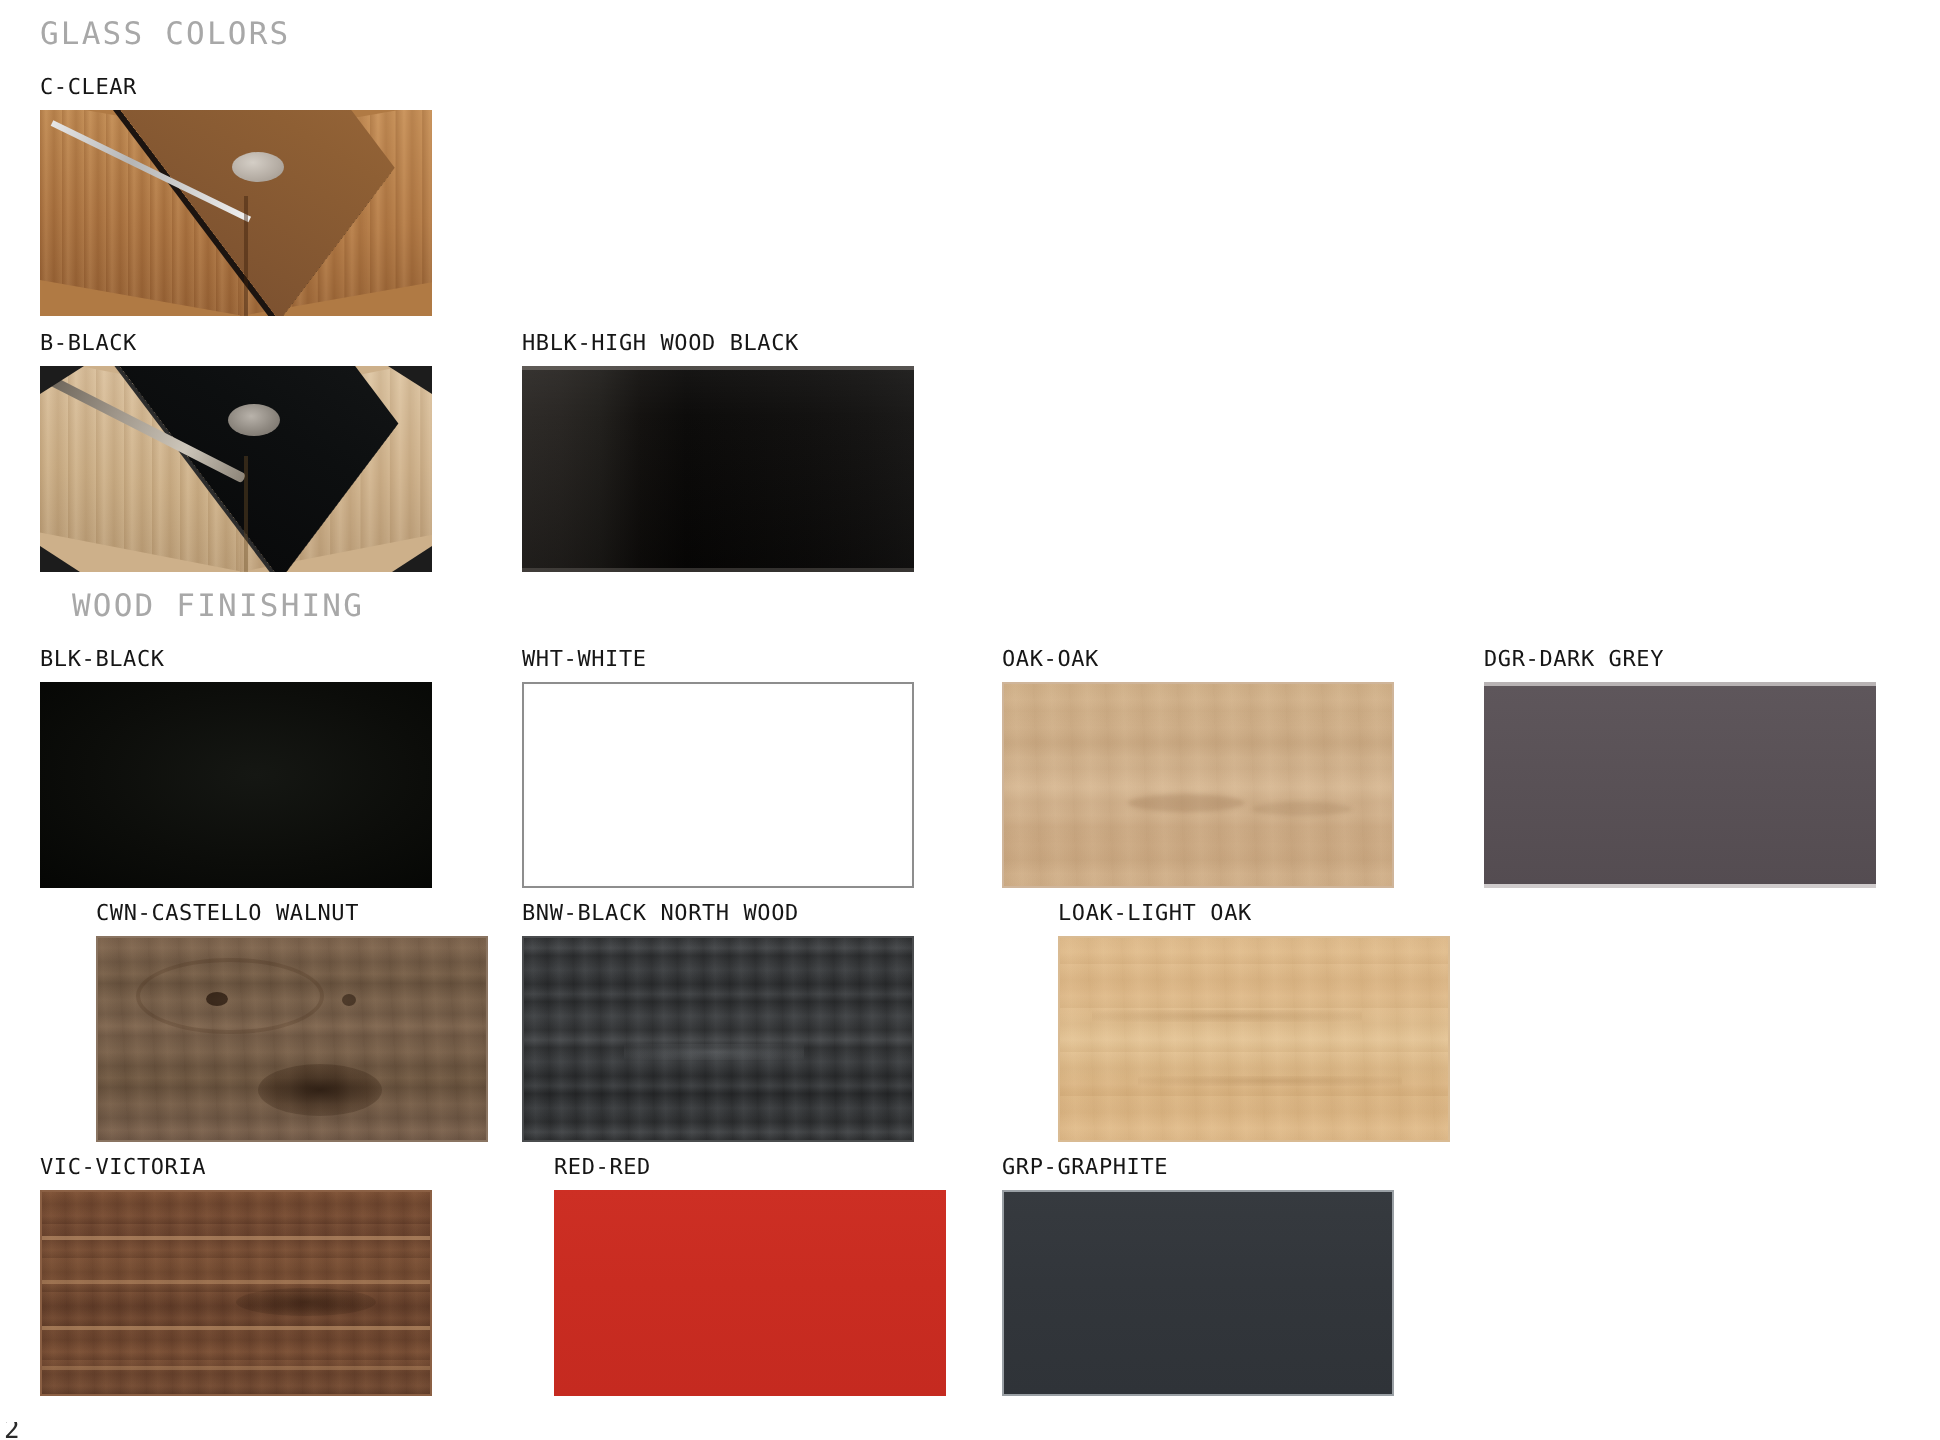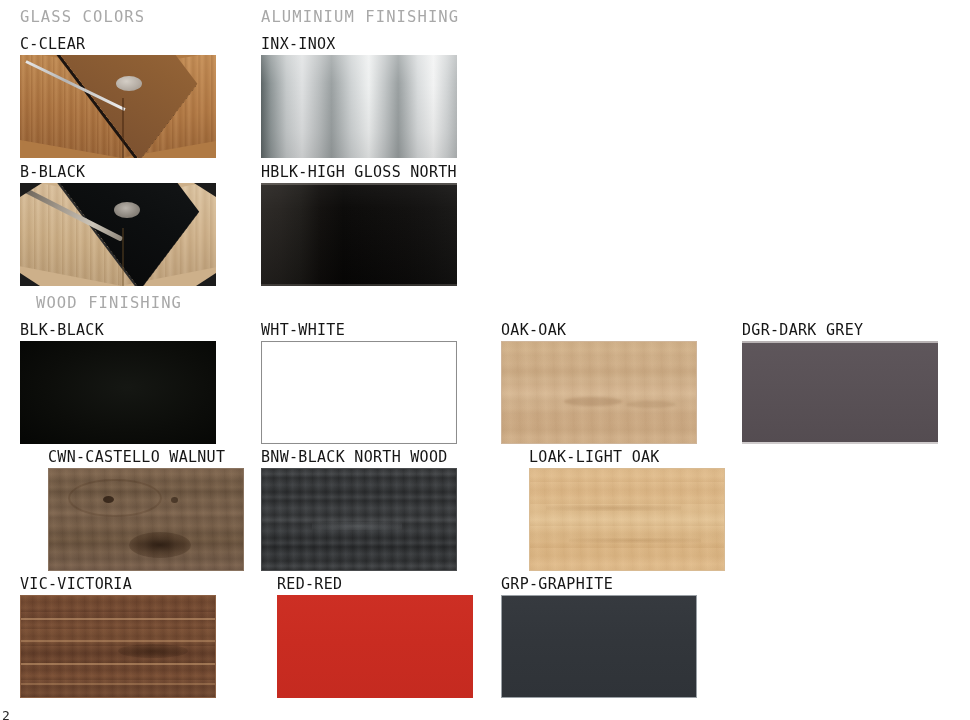--- a/index.html
+++ b/index.html
@@ -32,21 +32,21 @@
     font-weight: 400;
   }
 
   
   .swatch-cell {
     position: absolute;
     width: 196px;
   }
   .swatch-label {
     font-family: "DejaVu Sans Mono", "Liberation Mono", monospace;
-    font-size: 15px;
+    font-size: 11px;
     letter-spacing: 0.3px;
     color: #161616;
     white-space: nowrap;
     margin-bottom: 4px;
     line-height: 14px;
   }
   .swatch-box {
     width: 196px;
     height: 103px;
     box-sizing: border-box;
@@ -392,21 +392,20 @@
     height: 10px;
   }
 </style>
 </head>
 <body>
 
 <div class="page">
 
   <div class="section-heading" style="left:20px; top:8px;">GLASS COLORS</div>
 
-  <div class="section-heading" style="left:261px; top:8px;">ALUMINIUM FINISHING</div>
 
   <div class="section-heading" style="left:36px; top:294px;">WOOD FINISHING</div>
 
   <div class="swatch-cell" style="left:20px; top:37px;">
     <div class="swatch-label">C-CLEAR</div>
     <div class="swatch-box sw-c-clear">
       <div class="wood-left"></div>
       <div class="wood-right"></div>
       <div class="glass-top"></div>
       <div class="edge-strip"></div>
@@ -424,29 +423,23 @@
       <div class="edge-strip"></div>
       <div class="knob"></div>
       <div class="vline"></div>
       <div class="corner-tl"></div>
       <div class="corner-tr"></div>
       <div class="corner-bl"></div>
       <div class="corner-br"></div>
     </div>
   </div>
 
-  <div class="swatch-cell" style="left:261px; top:37px;">
-    <div class="swatch-label">INX-INOX</div>
-    <div class="swatch-box sw-inox">
-      <div class="sheen"></div>
-    </div>
-  </div>
 
   <div class="swatch-cell" style="left:261px; top:165px;">
-    <div class="swatch-label">HBLK-HIGH GLOSS NORTH</div>
+    <div class="swatch-label">HBLK-HIGH WOOD BLACK</div>
     <div class="swatch-box sw-hblk">
       <div class="topline"></div>
       <div class="sheen"></div>
       <div class="botline"></div>
     </div>
   </div>
 
   <div class="swatch-cell" style="left:20px; top:323px;">
     <div class="swatch-label">BLK-BLACK</div>
     <div class="swatch-box sw-blk"></div>

